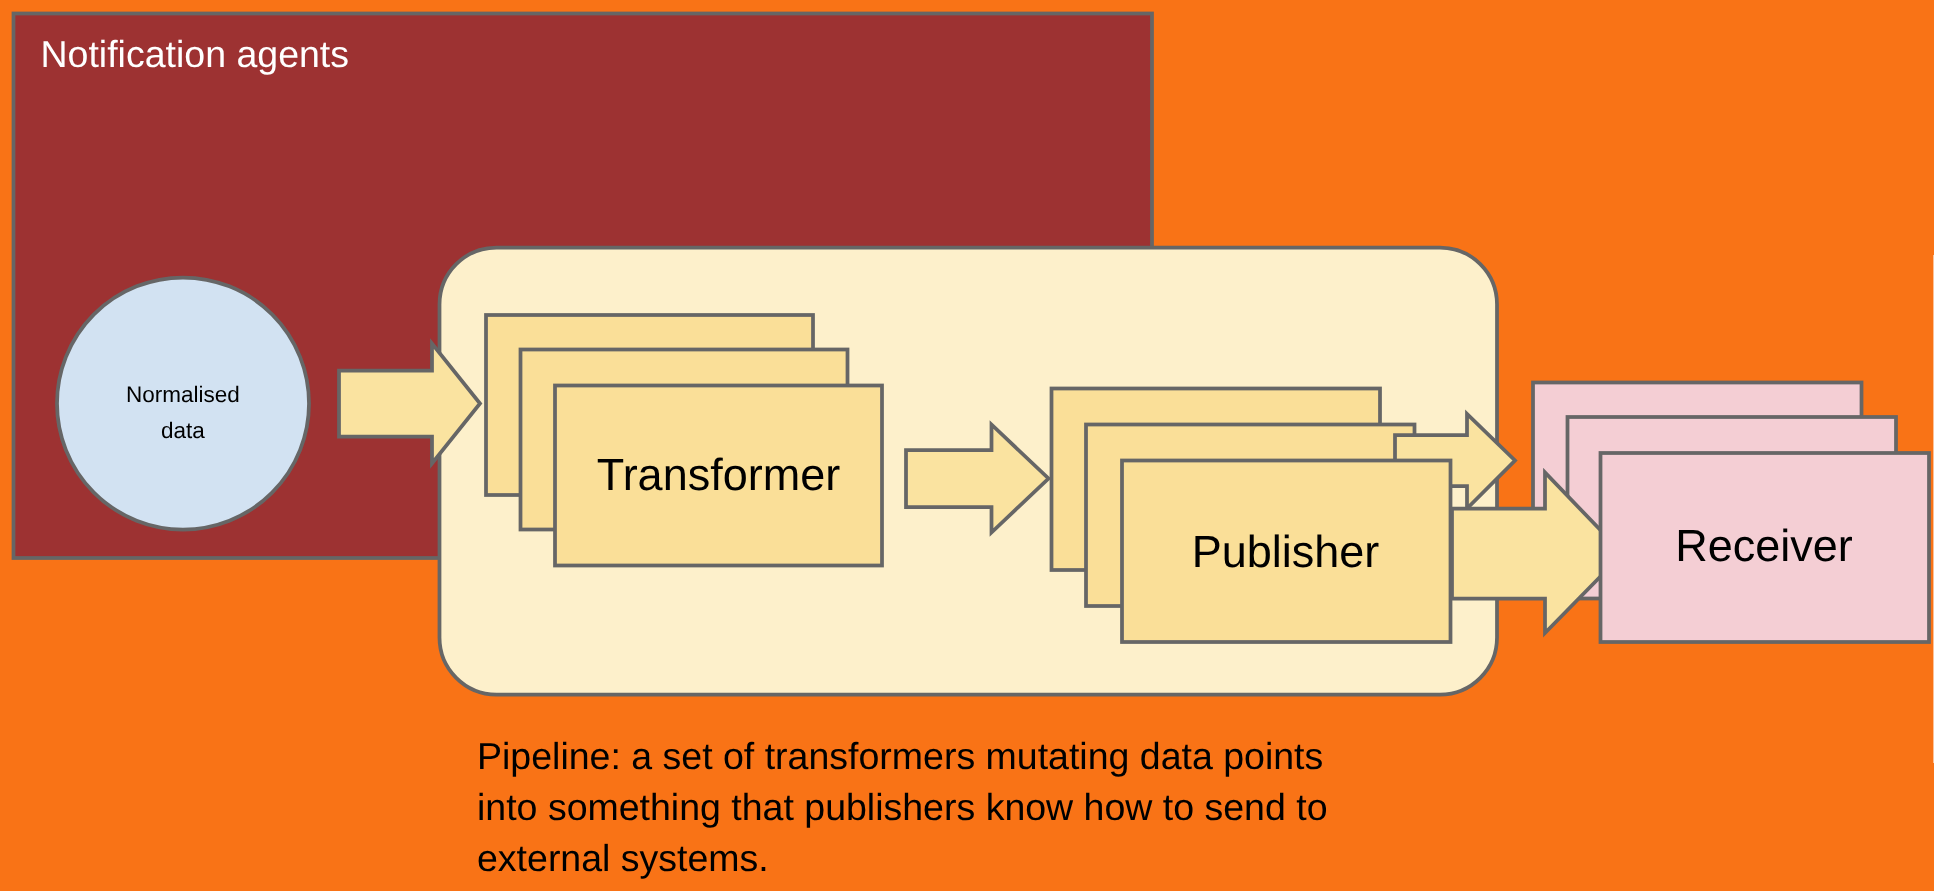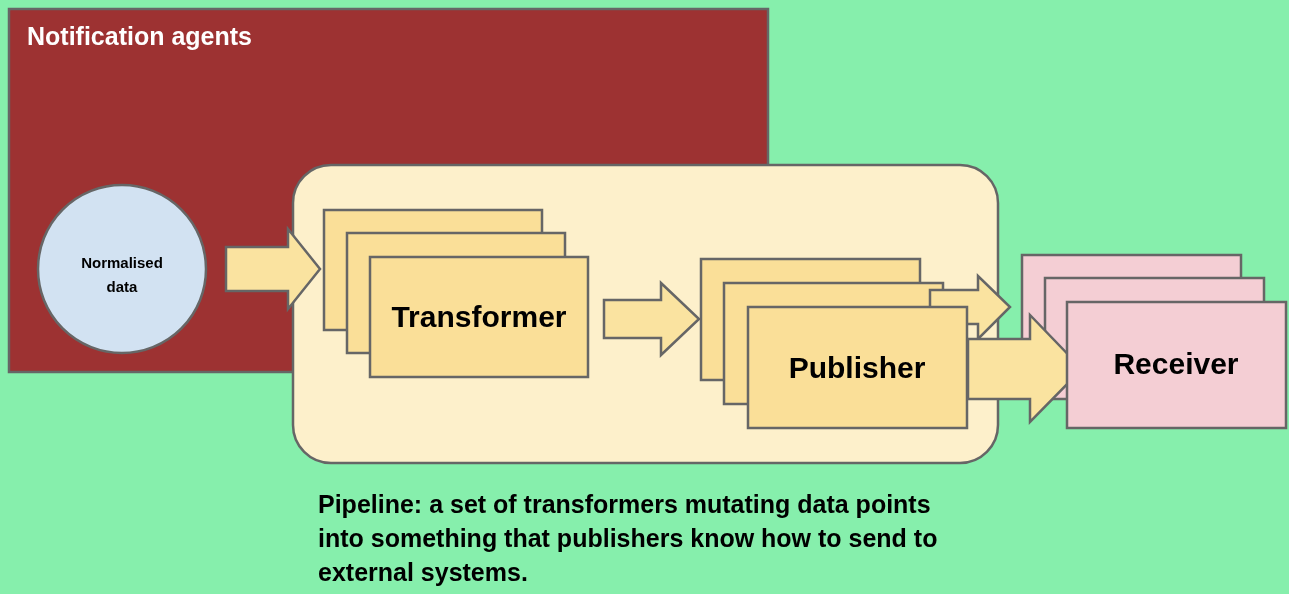--- a/index.html
+++ b/index.html
@@ -7,23 +7,22 @@
     padding: 0;
     background: #ffffff;
   }
   body {
     font-family: "Liberation Sans", sans-serif;
   }
   #canvas {
     position: relative;
     width: 1289px;
     height: 594px;
-    background: #86efac;
+    background: #f97316;
     overflow: hidden;
-    font-weight: bold;
   }
   #diagram-svg {
     position: absolute;
     left: 0;
     top: 0;
     width: 1289px;
     height: 594px;
     display: block;
   }
   .shape-stroke {

